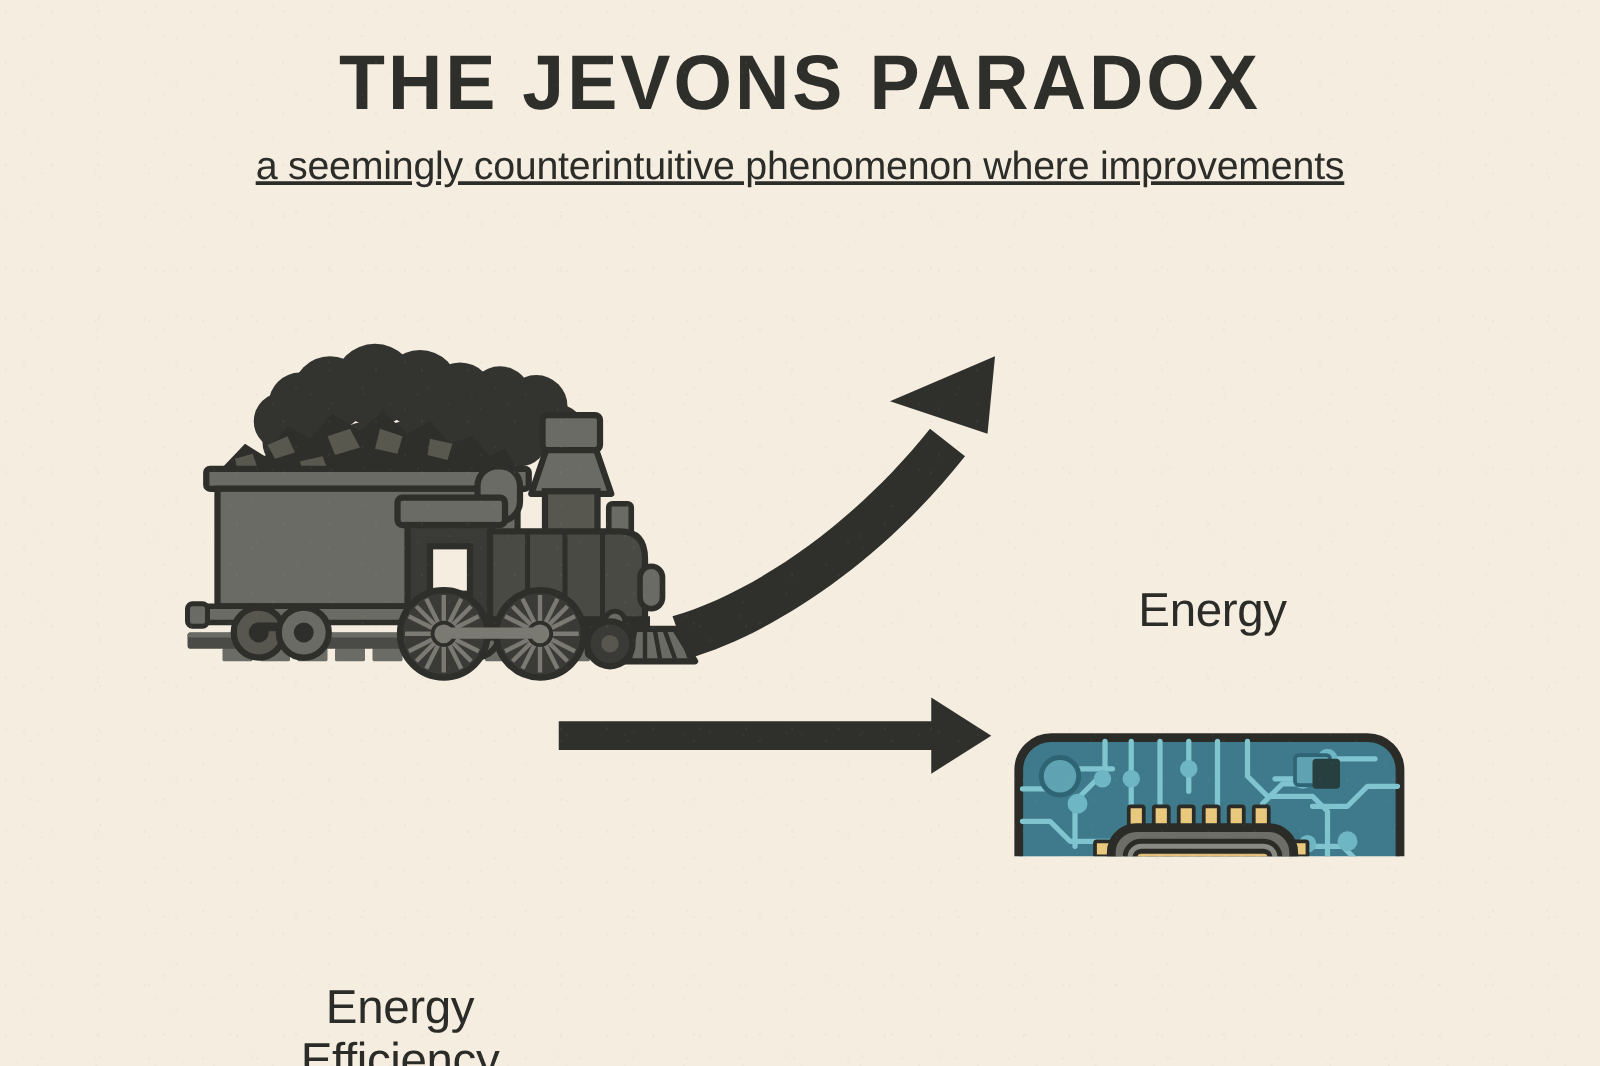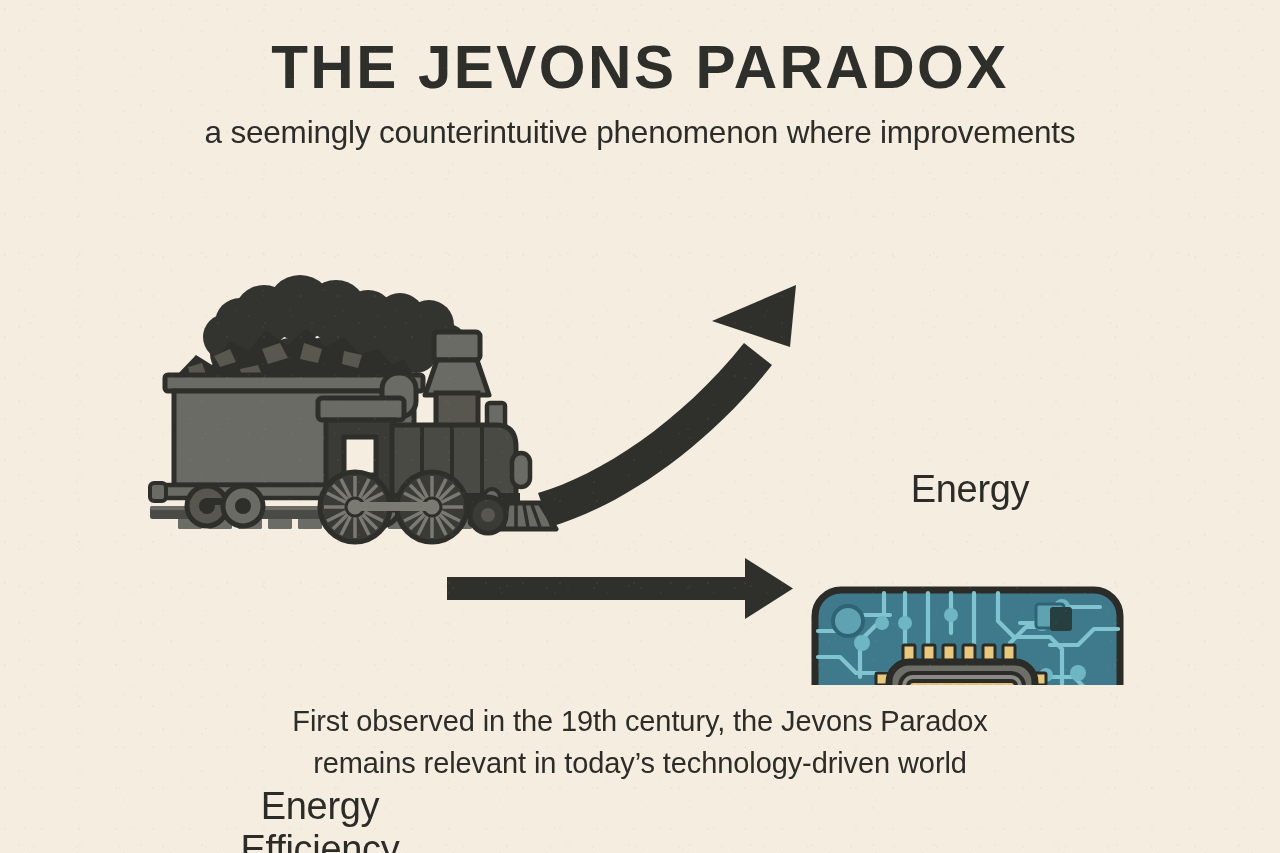--- a/index.html
+++ b/index.html
@@ -58,20 +58,21 @@
     transform: scaleX(0.97);
   }
   #subtitle {
     margin: 14px auto 0;
     width: 1120px;
     font-size: 31.5px;
     line-height: 1.30;
     font-weight: 400;
     color: #2c2c29;
     letter-spacing: -0.2px;
+    text-decoration: underline;
   }
   #subtitle .sub-line { display: block; }
 
   
   #footer {
     position: absolute;
     left: 0;
     top: 700px;
     width: 1280px;
     text-align: center;
@@ -445,19 +446,15 @@
     <div id="label-consumption" class="diagram-label">
       <span class="lbl-line">Energy</span>
     </div>
 
     <div id="label-efficiency" class="diagram-label">
       <span class="lbl-line">Energy</span>
       <span class="lbl-line">Efficiency</span>
     </div>
   </div>
 
-  <div id="footer">
-    <span class="foot-line">First observed in the 19th century, the Jevons Paradox</span>
-    <span class="foot-line">remains relevant in today’s technology-driven world</span>
-  </div>
 
   <div id="paper-grain"></div>
 </div>
 
 </body></html>

